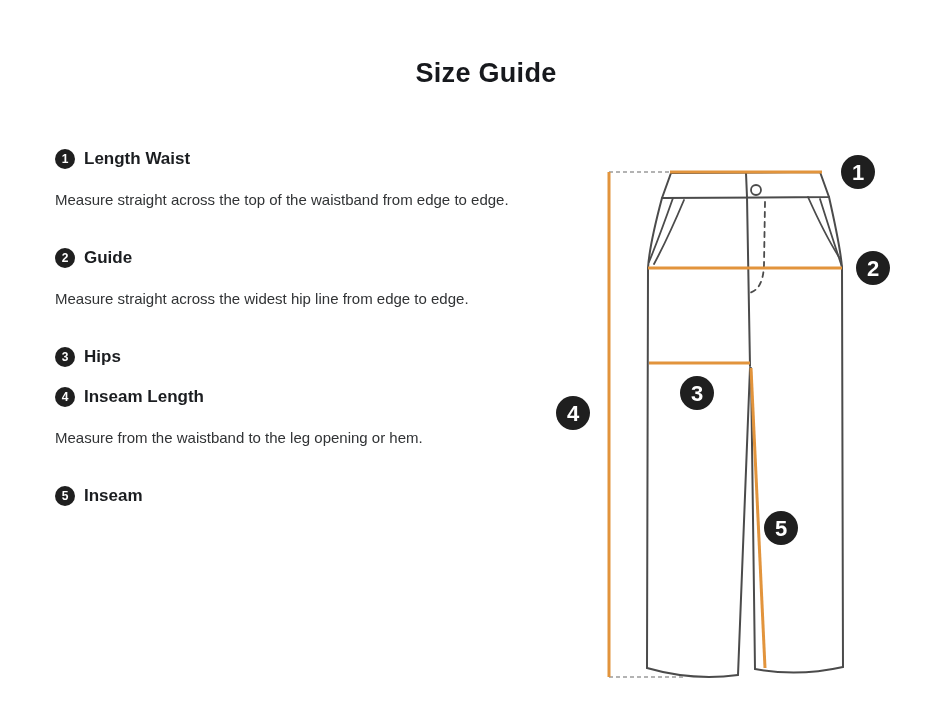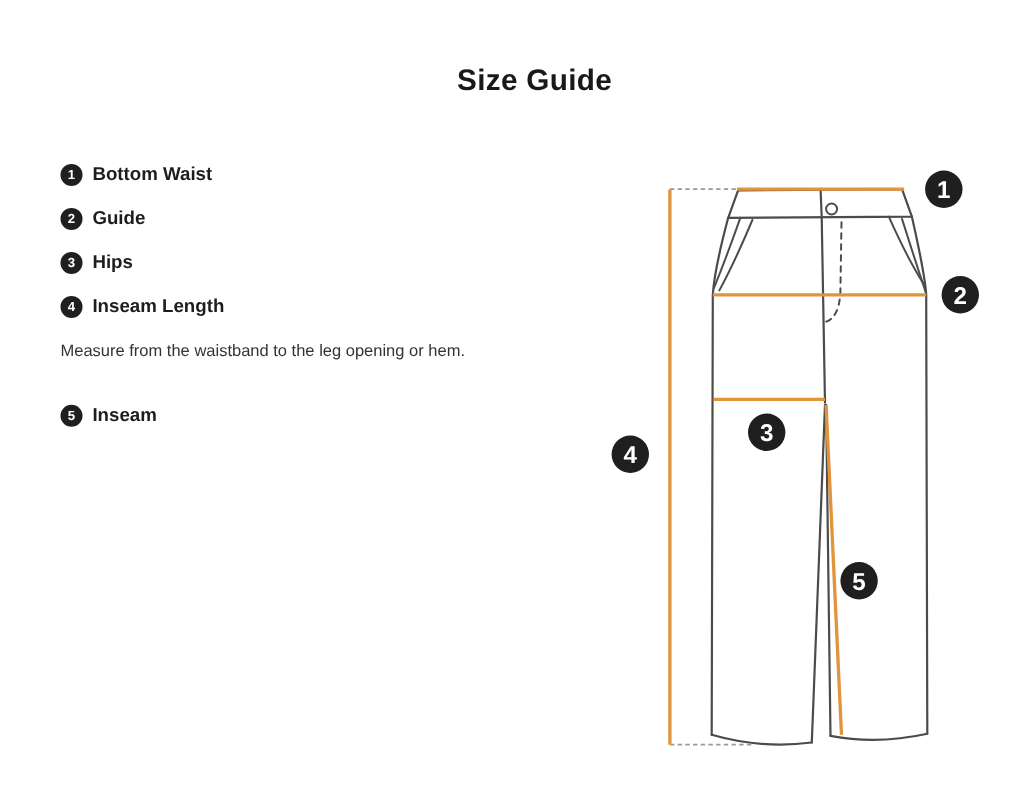--- a/index.html
+++ b/index.html
@@ -44,29 +44,31 @@
 </head>
 <body>
 
 <h1 class="page-title">Size Guide</h1>
 
 <div class="measurements">
 
   <div class="m-item">
     <div class="m-head">
       <span class="badge">1</span>
-      <span>Bottom Waist</span>
+      <span>Length Waist</span>
     </div>
+    <p class="m-desc">Measure straight across the top of the waistband from edge to edge.</p>
   </div>
 
   <div class="m-item">
     <div class="m-head">
       <span class="badge">2</span>
       <span>Guide</span>
     </div>
+    <p class="m-desc">Measure straight across the widest hip line from edge to edge.</p>
   </div>
 
   <div class="m-item">
     <div class="m-head">
       <span class="badge">3</span>
       <span>Hips</span>
     </div>
   </div>
 
   <div class="m-item">

